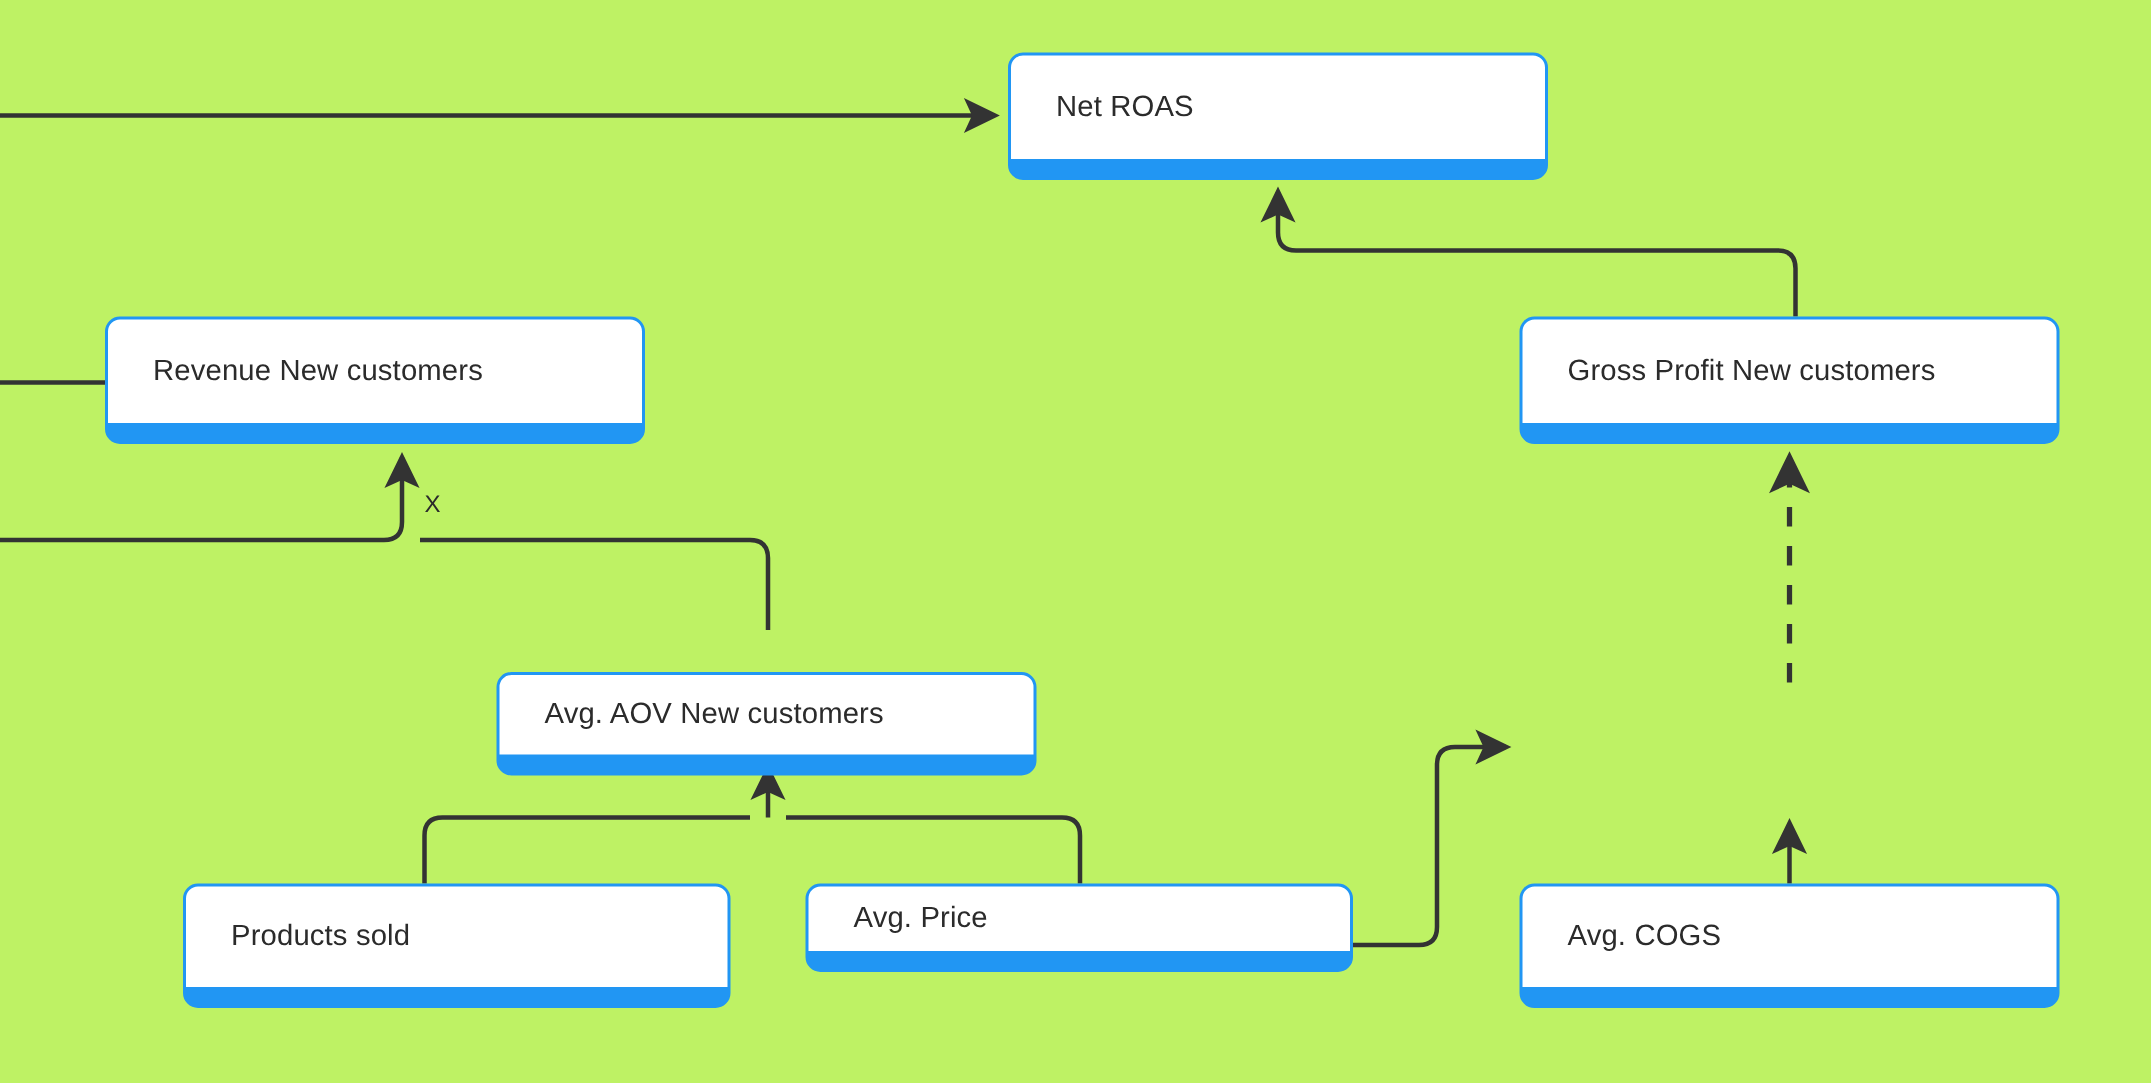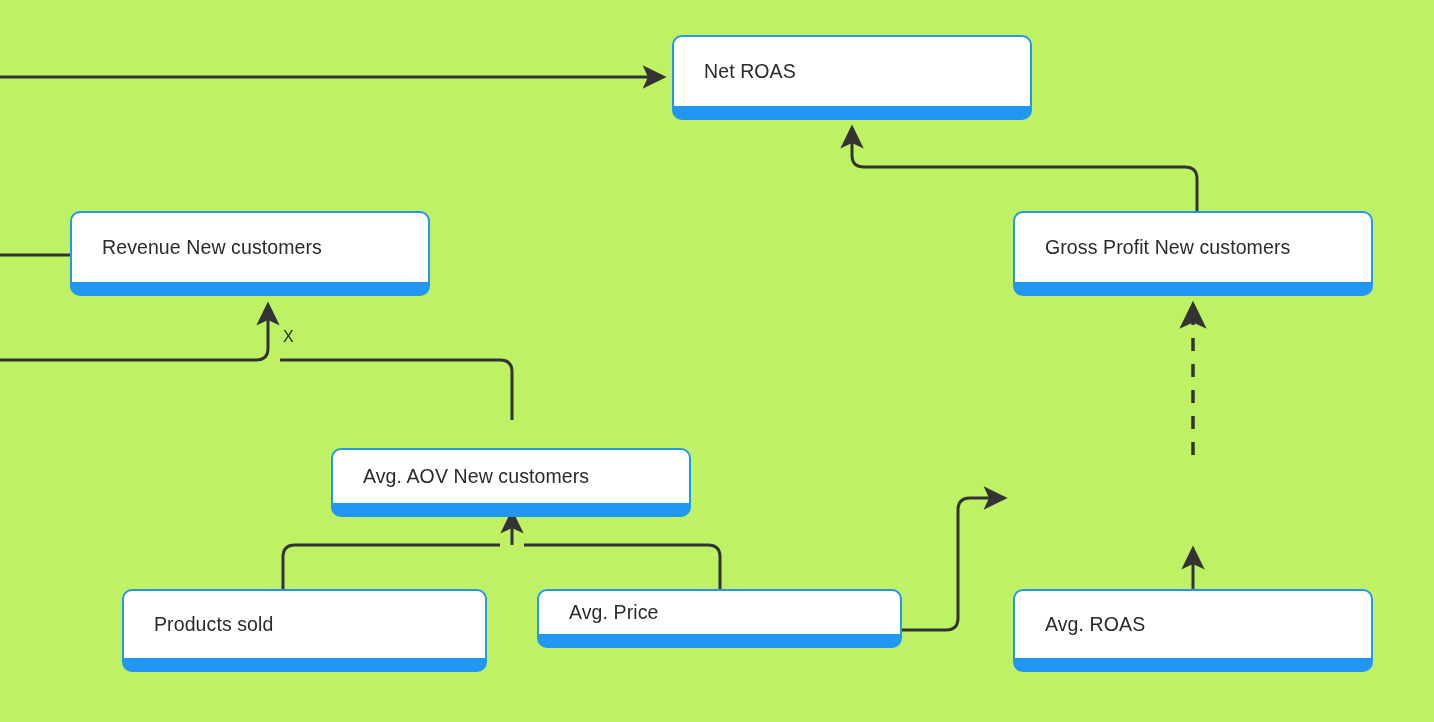--- a/index.html
+++ b/index.html
@@ -109,18 +109,18 @@
 
   <div class="node" style="left:100px; top:589px; width:365px; height:83px;margin-left:22px;">
     <span class="node-label">Products sold</span>
   </div>
 
   <div class="node" style="left:537px; top:589px; width:365px; height:59px;">
     <span class="node-label">Avg. Price</span>
   </div>
 
   <div class="node" style="left:1013px; top:589px; width:360px; height:83px;">
-    <span class="node-label">Avg. ROAS</span>
+    <span class="node-label">Avg. COGS</span>
   </div>
 
   <div class="edge-label" style="left:283px; top:328px;">X</div>
 
 </div>
 
 </body></html>

